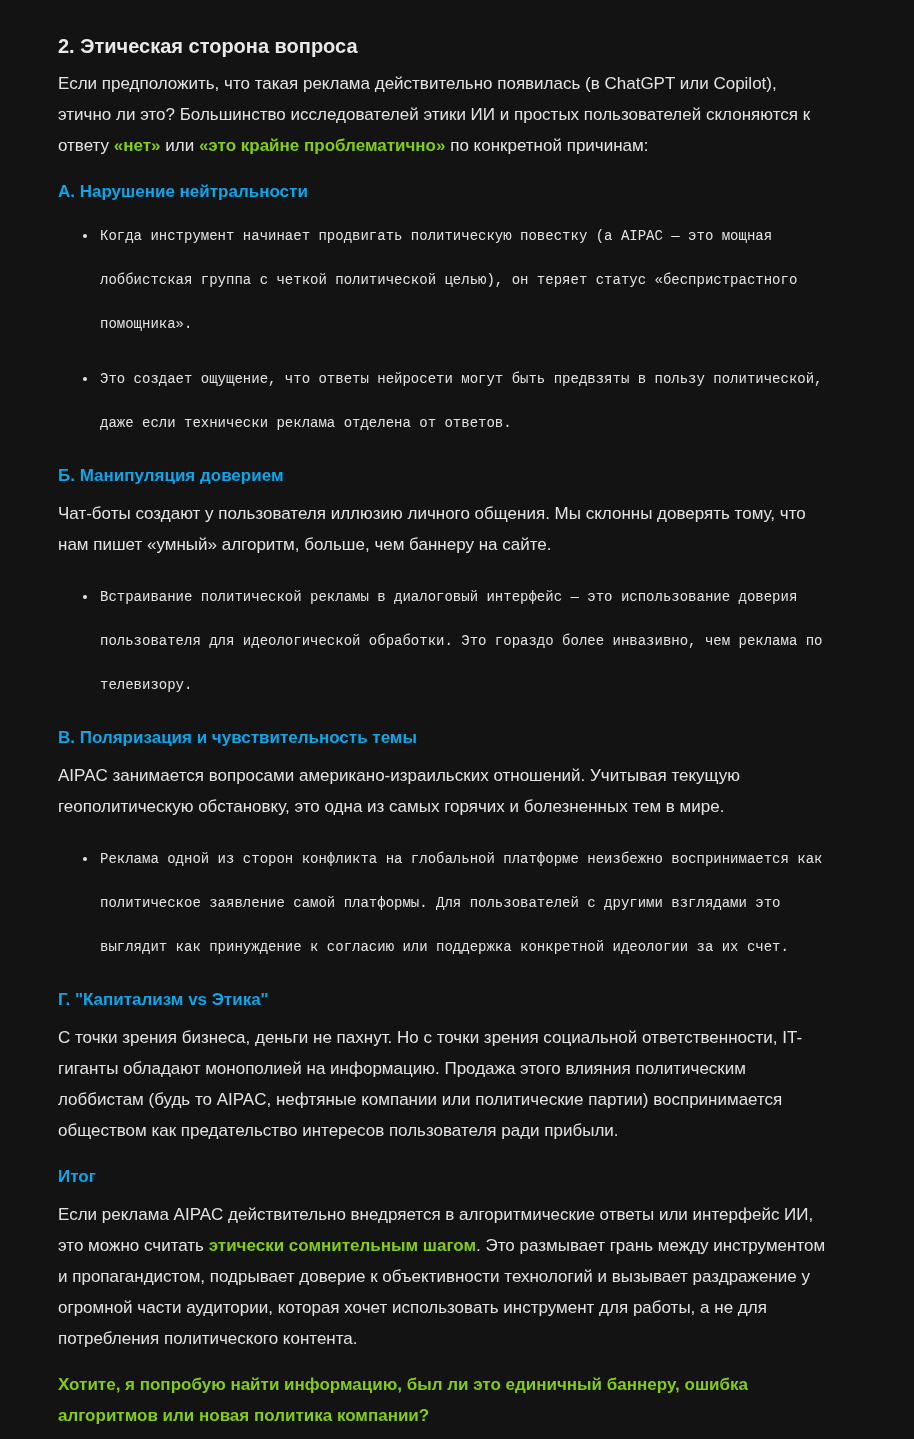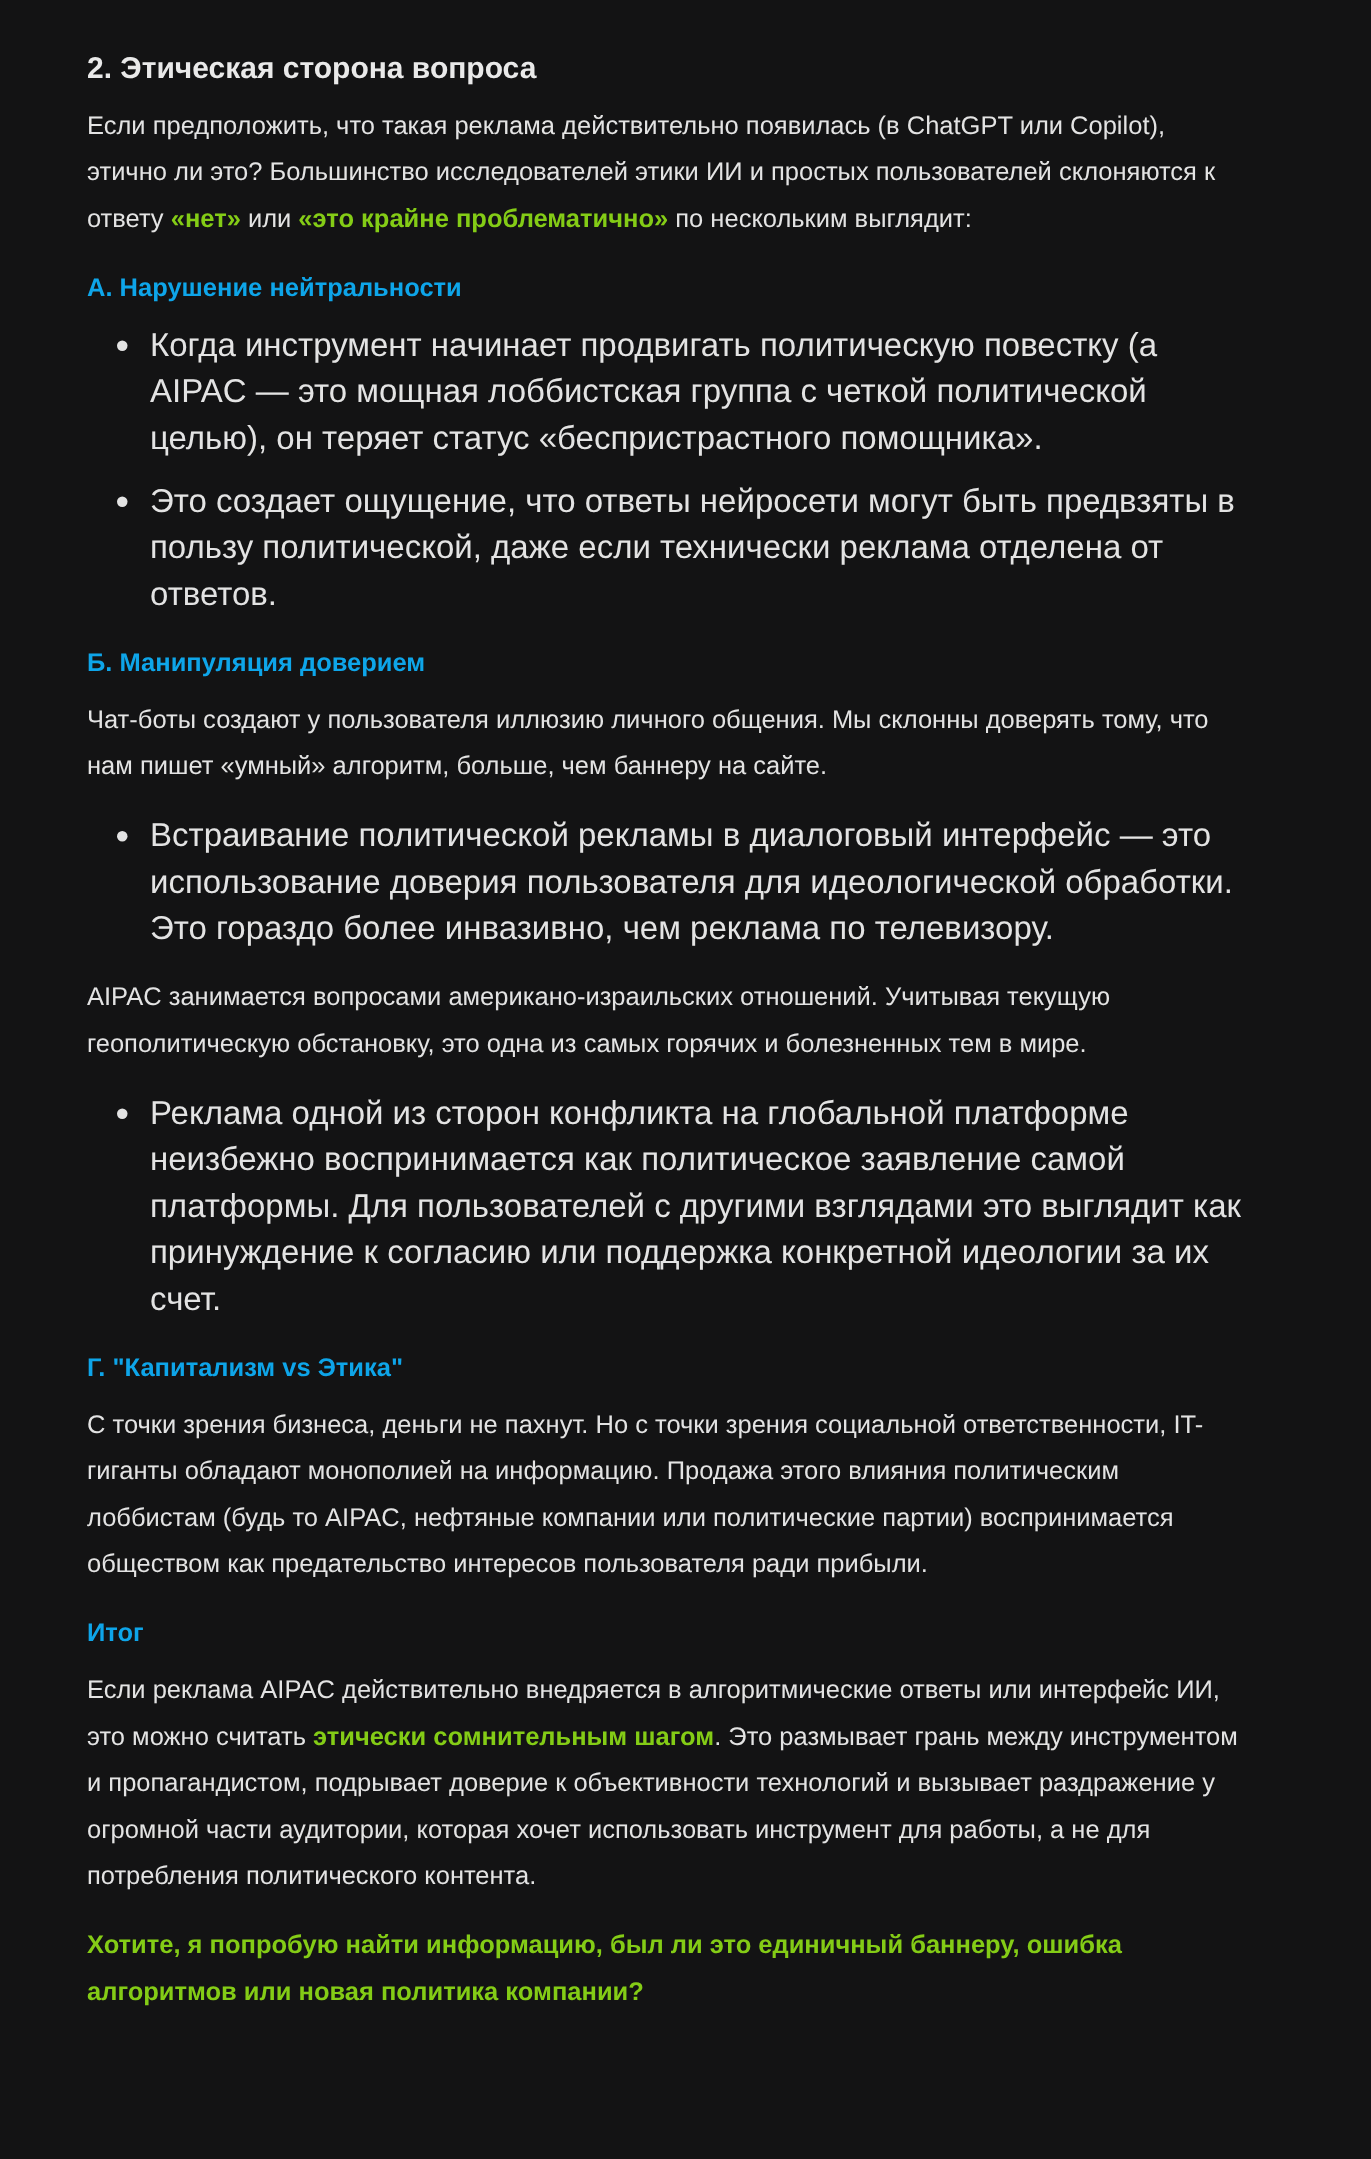--- a/index.html
+++ b/index.html
@@ -38,49 +38,51 @@
     font-size: 17px;
     line-height: 31px;
     margin: 0 0 15px 0;
   }
   .message ul {
     list-style: disc outside;
     margin: 4px 0 15px 0;
     padding: 0 0 0 40px;
   }
   .message li {
-    font-size: 22px;
-    line-height: 31px;
+    font-size: 14px;
+    line-height: 44px;
     padding-left: 2px;
+    font-family: Liberation Mono, monospace;
   }
   .message li + li {
     margin-top: 11px;
   }
   .message strong {
     font-weight: 700;
     color: #84cc16;
   }
 </style>
 </head>
 <body>
 
 <div class="message">
   <div id="message-body">
       <h2>2. Этическая сторона вопроса</h2>
-      <p><span>Если предположить, что такая реклама действительно появилась (в ChatGPT или Copilot), этично ли это? Большинство исследователей этики ИИ и простых пользователей склоняются к ответу </span><strong>«нет»</strong><span> или </span><strong>«это крайне проблематично»</strong><span> по нескольким выглядит:</span></p>
+      <p><span>Если предположить, что такая реклама действительно появилась (в ChatGPT или Copilot), этично ли это? Большинство исследователей этики ИИ и простых пользователей склоняются к ответу </span><strong>«нет»</strong><span> или </span><strong>«это крайне проблематично»</strong><span> по конкретной причинам:</span></p>
       <h3>А. Нарушение нейтральности</h3>
       <ul>
         <li><span>Когда инструмент начинает продвигать политическую повестку (а AIPAC — это мощная лоббистская группа с четкой политической целью), он теряет статус «беспристрастного помощника».</span></li>
         <li><span>Это создает ощущение, что ответы нейросети могут быть предвзяты в пользу политической, даже если технически реклама отделена от ответов.</span></li>
       </ul>
       <h3>Б. Манипуляция доверием</h3>
       <p><span>Чат-боты создают у пользователя иллюзию личного общения. Мы склонны доверять тому, что нам пишет «умный» алгоритм, больше, чем баннеру на сайте.</span></p>
       <ul>
         <li><span>Встраивание политической рекламы в диалоговый интерфейс — это использование доверия пользователя для идеологической обработки. Это гораздо более инвазивно, чем реклама по телевизору.</span></li>
       </ul>
+      <h3>В. Поляризация и чувствительность темы</h3>
       <p><span>AIPAC занимается вопросами американо-израильских отношений. Учитывая текущую геополитическую обстановку, это одна из самых горячих и болезненных тем в мире.</span></p>
       <ul>
         <li><span>Реклама одной из сторон конфликта на глобальной платформе неизбежно воспринимается как политическое заявление самой платформы. Для пользователей с другими взглядами это выглядит как принуждение к согласию или поддержка конкретной идеологии за их счет.</span></li>
       </ul>
       <h3>Г. "Капитализм vs Этика"</h3>
       <p><span>С точки зрения бизнеса, деньги не пахнут. Но с точки зрения социальной ответственности, IT-гиганты обладают монополией на информацию. Продажа этого влияния политическим лоббистам (будь то AIPAC, нефтяные компании или политические партии) воспринимается обществом как предательство интересов пользователя ради прибыли.</span></p>
       <h3>Итог</h3>
       <p><span>Если реклама AIPAC действительно внедряется в алгоритмические ответы или интерфейс ИИ, это можно считать </span><strong>этически сомнительным шагом</strong><span>. Это размывает грань между инструментом и пропагандистом, подрывает доверие к объективности технологий и вызывает раздражение у огромной части аудитории, которая хочет использовать инструмент для работы, а не для потребления политического контента.</span></p>
       <p><strong>Хотите, я попробую найти информацию, был ли это единичный баннеру, ошибка алгоритмов или новая политика компании?</strong></p>
     </div>

